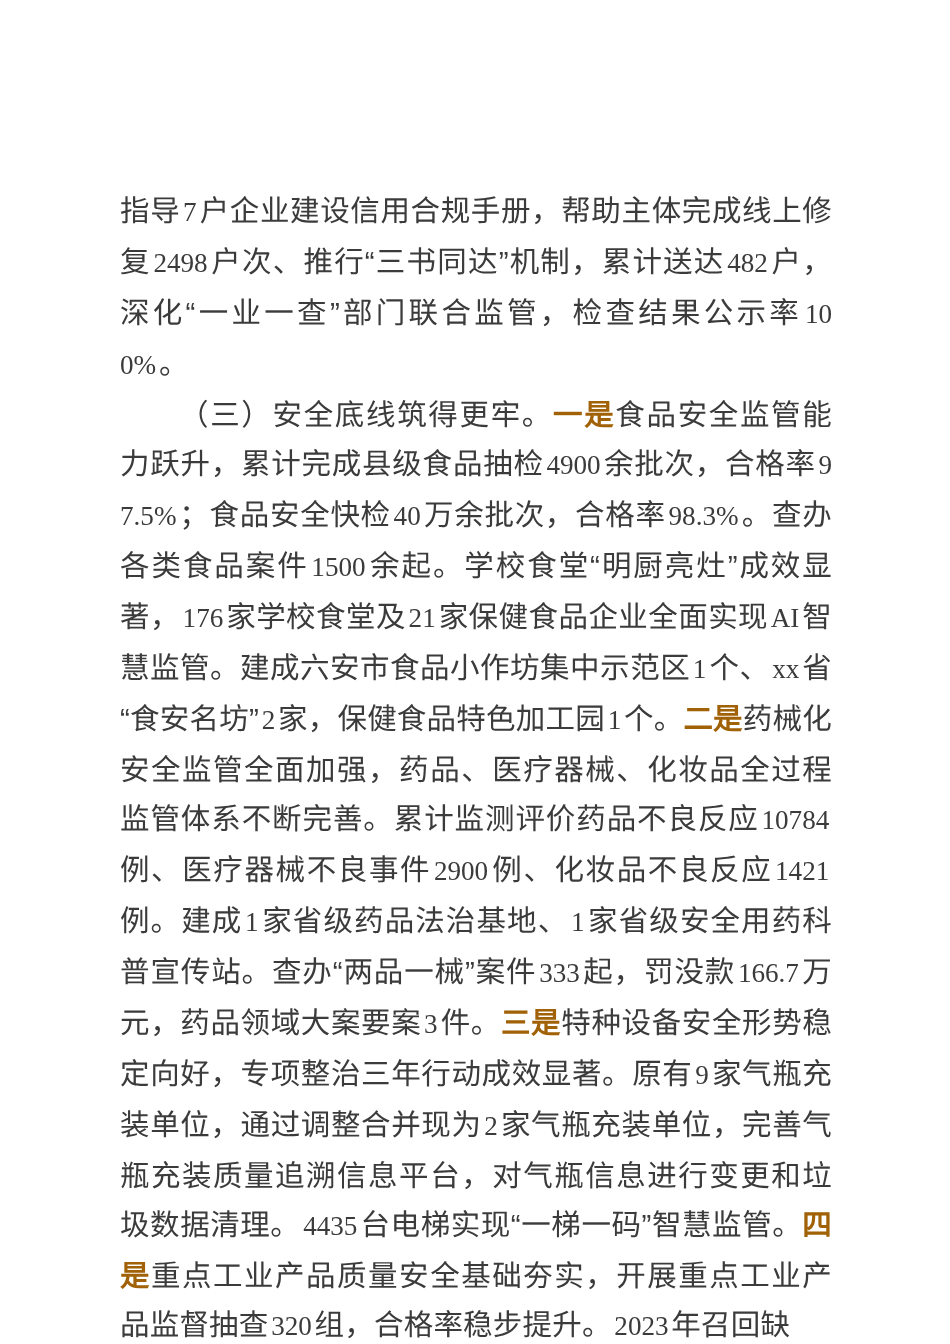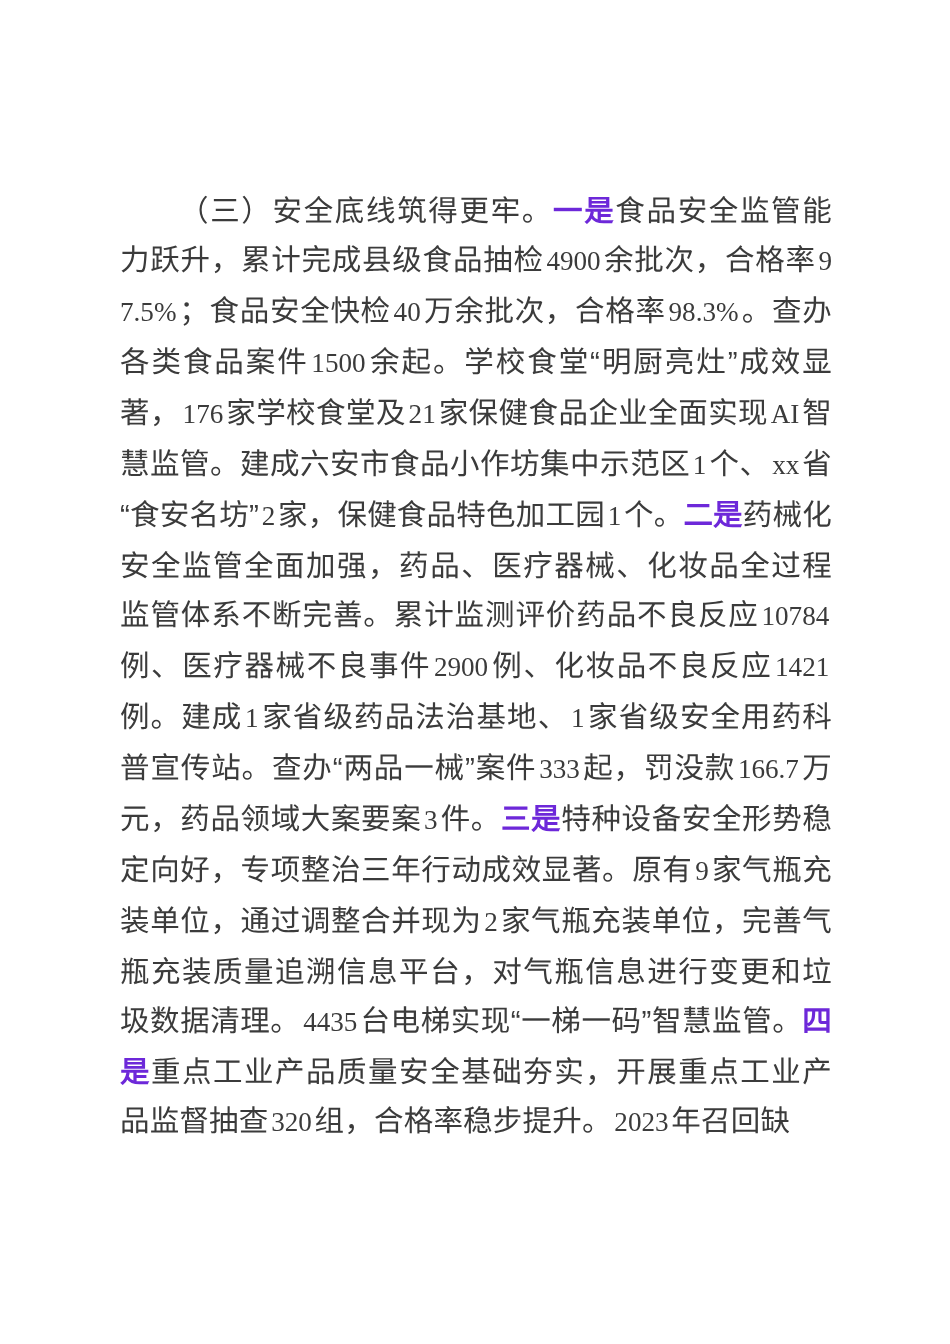--- a/index.html
+++ b/index.html
@@ -37,33 +37,34 @@
     font-weight: 400;
     letter-spacing: 0.2px;
     word-break: break-all;
     font-family: "Liberation Sans", "DejaVu Sans", sans-serif;
   }
   .para.indent {
     text-indent: 2em;
   }
   .para b, .para .strong {
     font-weight: 700;
-    color: #6d28d9;
+    color: #a16207;
   }
   
   .num {
     font-family: "Liberation Serif", "DejaVu Serif", serif;
     font-size: 0.92em;
     padding: 0 0.10em;
     letter-spacing: 0;
   }
 </style>
 </head>
 <body>
 
 <div class="page">
   <div class="doc-body">
 
+    <p class="para">指导<span class="num">7</span>户企业建设信用合规手册，帮助主体完成线上修复<span class="num">2498</span>户次、推行“三书同达”机制，累计送达<span class="num">482</span>户，深化“一业一查”部门联合监管，检查结果公示率<span class="num">100%</span>。</p>
 
     <p class="para indent">（三）安全底线筑得更牢。<b class="strong">一是</b>食品安全监管能力跃升，累计完成县级食品抽检<span class="num">4900</span>余批次，合格率<span class="num">97.5%</span>；食品安全快检<span class="num">40</span>万余批次，合格率<span class="num">98.3%</span>。查办各类食品案件<span class="num">1500</span>余起。学校食堂“明厨亮灶”成效显著，<span class="num">176</span>家学校食堂及<span class="num">21</span>家保健食品企业全面实现<span class="num">AI</span>智慧监管。建成六安市食品小作坊集中示范区<span class="num">1</span>个、<span class="num">xx</span>省“食安名坊”<span class="num">2</span>家，保健食品特色加工园<span class="num">1</span>个。<b class="strong">二是</b>药械化安全监管全面加强，药品、医疗器械、化妆品全过程监管体系不断完善。累计监测评价药品不良反应<span class="num">10784</span>例、医疗器械不良事件<span class="num">2900</span>例、化妆品不良反应<span class="num">1421</span>例。建成<span class="num">1</span>家省级药品法治基地、<span class="num">1</span>家省级安全用药科普宣传站。查办“两品一械”案件<span class="num">333</span>起，罚没款<span class="num">166.7</span>万元，药品领域大案要案<span class="num">3</span>件。<b class="strong">三是</b>特种设备安全形势稳定向好，专项整治三年行动成效显著。原有<span class="num">9</span>家气瓶充装单位，通过调整合并现为<span class="num">2</span>家气瓶充装单位，完善气瓶充装质量追溯信息平台，对气瓶信息进行变更和垃圾数据清理。<span class="num">4435</span>台电梯实现“一梯一码”智慧监管。<b class="strong">四是</b>重点工业产品质量安全基础夯实，开展重点工业产品监督抽查<span class="num">320</span>组，合格率稳步提升。<span class="num">2023</span>年召回缺</p>
 
   </div>
 </div>
 
 </body></html>

